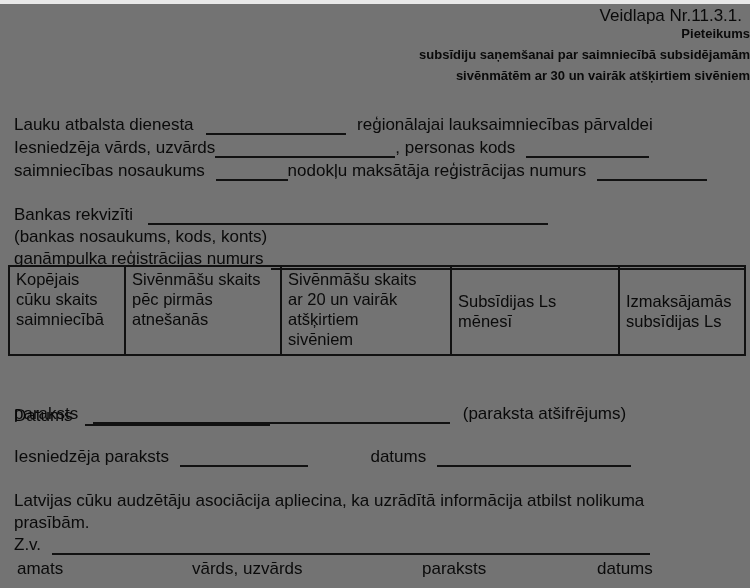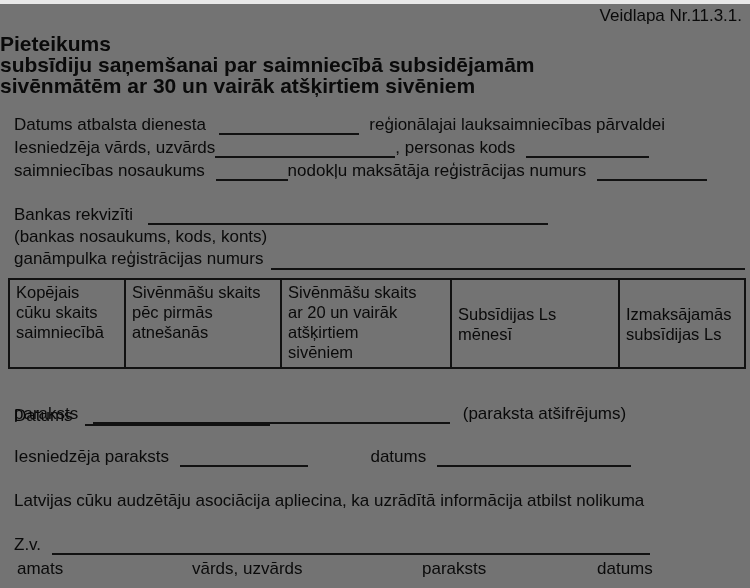--- a/index.html
+++ b/index.html
@@ -11,41 +11,41 @@
     font-family:Liberation Sans, sans-serif;
     font-size:17px;
     overflow:hidden;
     margin:4px auto;
   }
   .form-number{
     position:absolute;top:2px;right:8px;
     font-size:17px;
   }
   .title{
-    position:absolute;top:29px;left:0;width:100%;
-    text-align:left;font-weight:bold;font-size:21px;line-height:21px;
+    position:absolute;top:19px;left:0;width:100%;
+    text-align:right;font-weight:bold;font-size:13px;line-height:21px;
   }
   .line{
     position:absolute;left:14px;right:5px;
     height:21px;line-height:20px;white-space:nowrap;
   }
   .blank{
     display:inline-block;
     border-bottom:2px solid #111;
     height:16px;
     vertical-align:bottom;
   }
   .flexline{display:flex;align-items:stretch;}
   .blank-flex{
     flex:1;
     border-bottom:2px solid #111;
     margin-left:8px;
   }
   table.grid{
-    position:absolute;top:274px;left:8px;
+    position:absolute;top:261px;left:8px;
     width:736px;height:91px;
     border-collapse:collapse;table-layout:fixed;
   }
   table.grid td{
     border:2px solid #111;
     padding:2px 6px 2px 6px;
     font-size:16.5px;line-height:20px;
     white-space:pre-line;
     vertical-align:top;
   }
@@ -67,21 +67,21 @@
 
   <div class="form-number">Veidlapa Nr.11.3.1.</div>
 
   <div class="title">
     <div>Pieteikums</div>
     <div>subsīdiju saņemšanai par saimniecībā subsidējamām</div>
     <div>sivēnmātēm ar 30 un vairāk atšķirtiem sivēniem</div>
   </div>
 
   <div class="line" style="top:111px">
-    <span>Datums atbalsta dienesta</span>
+    <span>Lauku atbalsta dienesta</span>
     <span class="blank ml8" style="width:140px"></span>
     <span class="ml6">reģionālajai lauksaimniecības pārvaldei</span>
   </div>
 
   <div class="line" style="top:157px">
     <span>saimniecības nosaukums</span>
     <span class="blank ml6" style="width:72px"></span><span>nodokļu maksātāja reģistrācijas numurs</span>
     <span class="blank ml6" style="width:110px"></span>
   </div>
 
@@ -149,20 +149,23 @@
     <span>Iesniedzēja paraksts</span>
     <span class="blank ml6" style="width:128px"></span>
     <span style="margin-left:58px">datums</span>
     <span class="blank ml6" style="width:194px"></span>
   </div>
 
   <div class="line" style="top:487px">
     <span>Latvijas cūku audzētāju asociācija apliecina, ka uzrādītā informācija atbilst nolikuma</span>
   </div>
 
+  <div class="line" style="top:509px">
+    <span>prasībām.</span>
+  </div>
 
   <div class="line" style="top:531px">
     <span>Z.v.</span>
     <span class="blank ml6" style="width:598px"></span>
   </div>
 
   <div class="footer-row">
     <span class="fl-amats">amats</span>
     <span class="fl-vards">vārds, uzvārds</span>
     <span class="fl-paraksts">paraksts</span>

